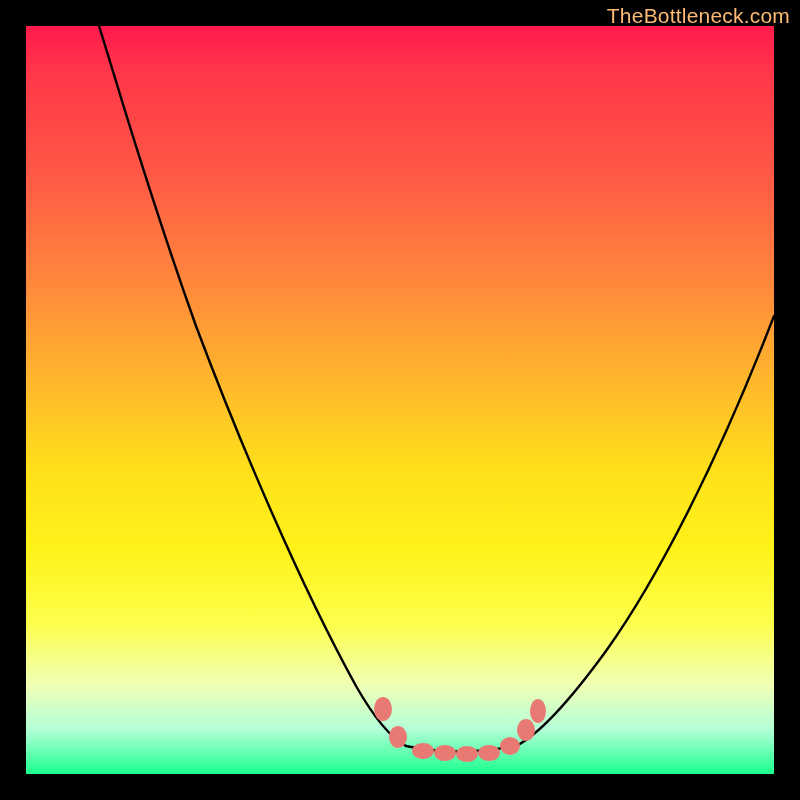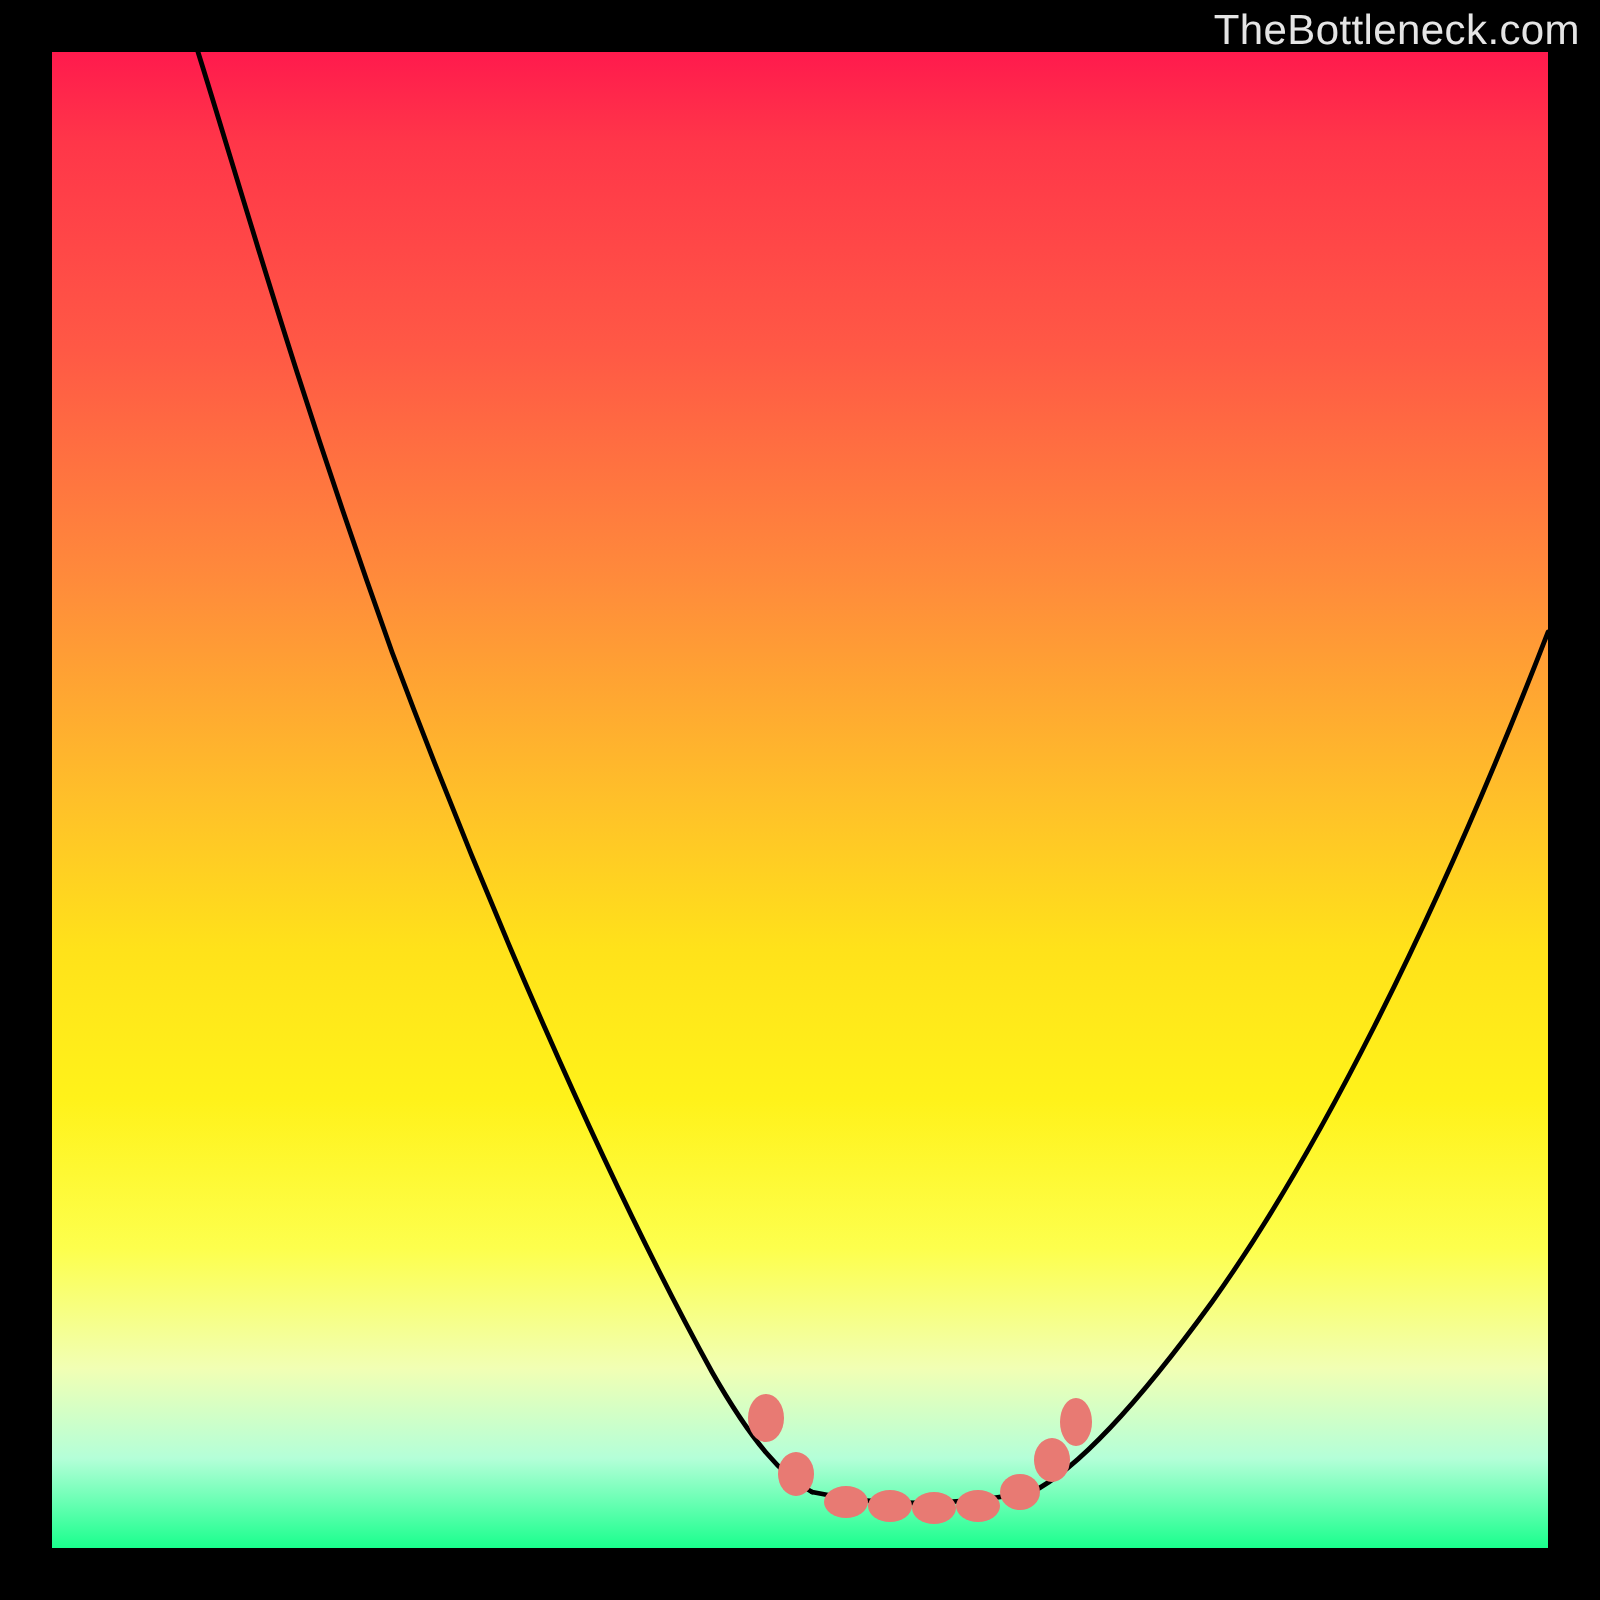--- a/index.html
+++ b/index.html
@@ -28,21 +28,21 @@
       #fdff4d 80%,
       #f1ffb4 88%,
       #b4ffd8 94%,
       #1aff8d 100%
     );
   }
   .watermark {
     position: absolute;
     top: 4px;
     right: 10px;
-    color: #e5e5e5;
+    color: #fdba74;
     font-size: 21px;
     font-weight: 500;
     letter-spacing: 0.2px;
   }
   svg.curve {
     position: absolute;
     left: 0;
     top: 0;
     width: 748px;
     height: 748px;

